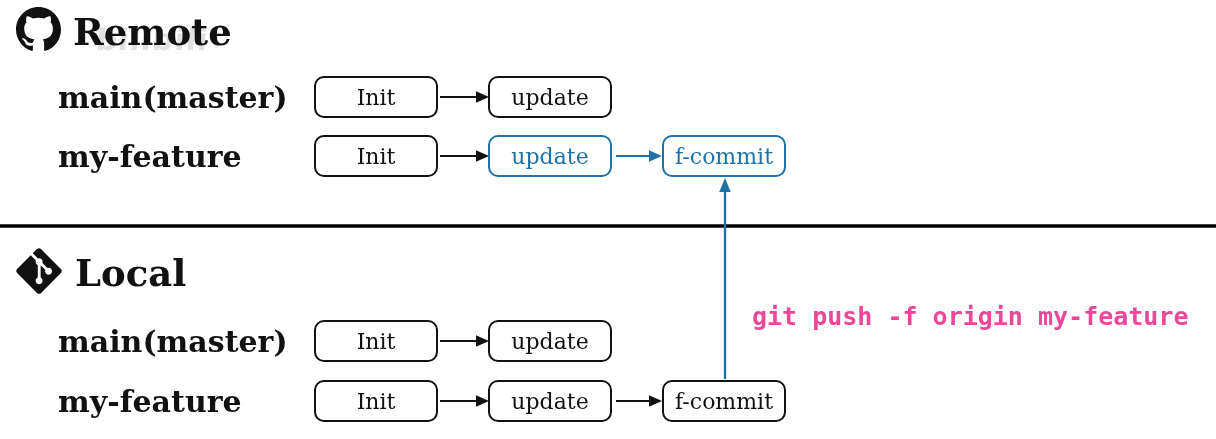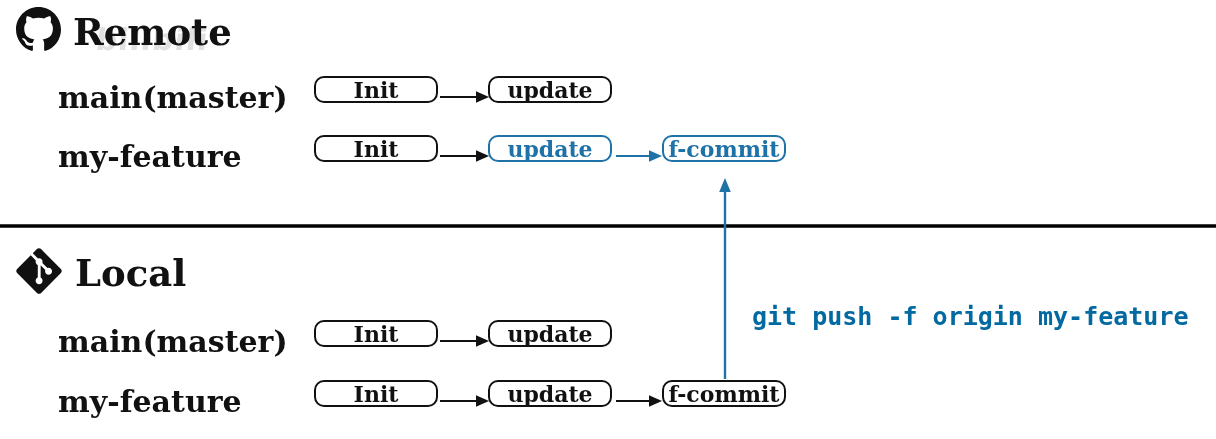--- a/index.html
+++ b/index.html
@@ -53,45 +53,45 @@
     font-size: 30px;
     font-weight: 600;
     z-index: 2;
     white-space: nowrap;
     margin-left: 12px;
   }
 
   .commit-box {
     position: absolute;
     width: 124px;
-    height: 27px;
+    height: 42px;
     box-sizing: border-box;
     border: 2.5px solid #111111;
     border-radius: 10px;
     background: #ffffff;
     display: flex;
     align-items: center;
     justify-content: center;
     font-size: 22px;
-    font-weight: 700;
+    font-weight: 400;
     z-index: 3;
   }
   .commit-box.blue {
     border-color: #1f72a8;
     color: #1f72a8;
   }
 
   .command {
     position: absolute;
     left: 752px;
     top: 302px;
     font-family: "DejaVu Sans Mono", monospace;
     font-size: 25px;
     font-weight: bold;
-    color: #0369a1;
+    color: #ec4899;
     z-index: 3;
     white-space: nowrap;
   }
 
   svg.arrows { z-index: 2; }
 </style>
 </head>
 <body>
 
 <div class="canvas">

